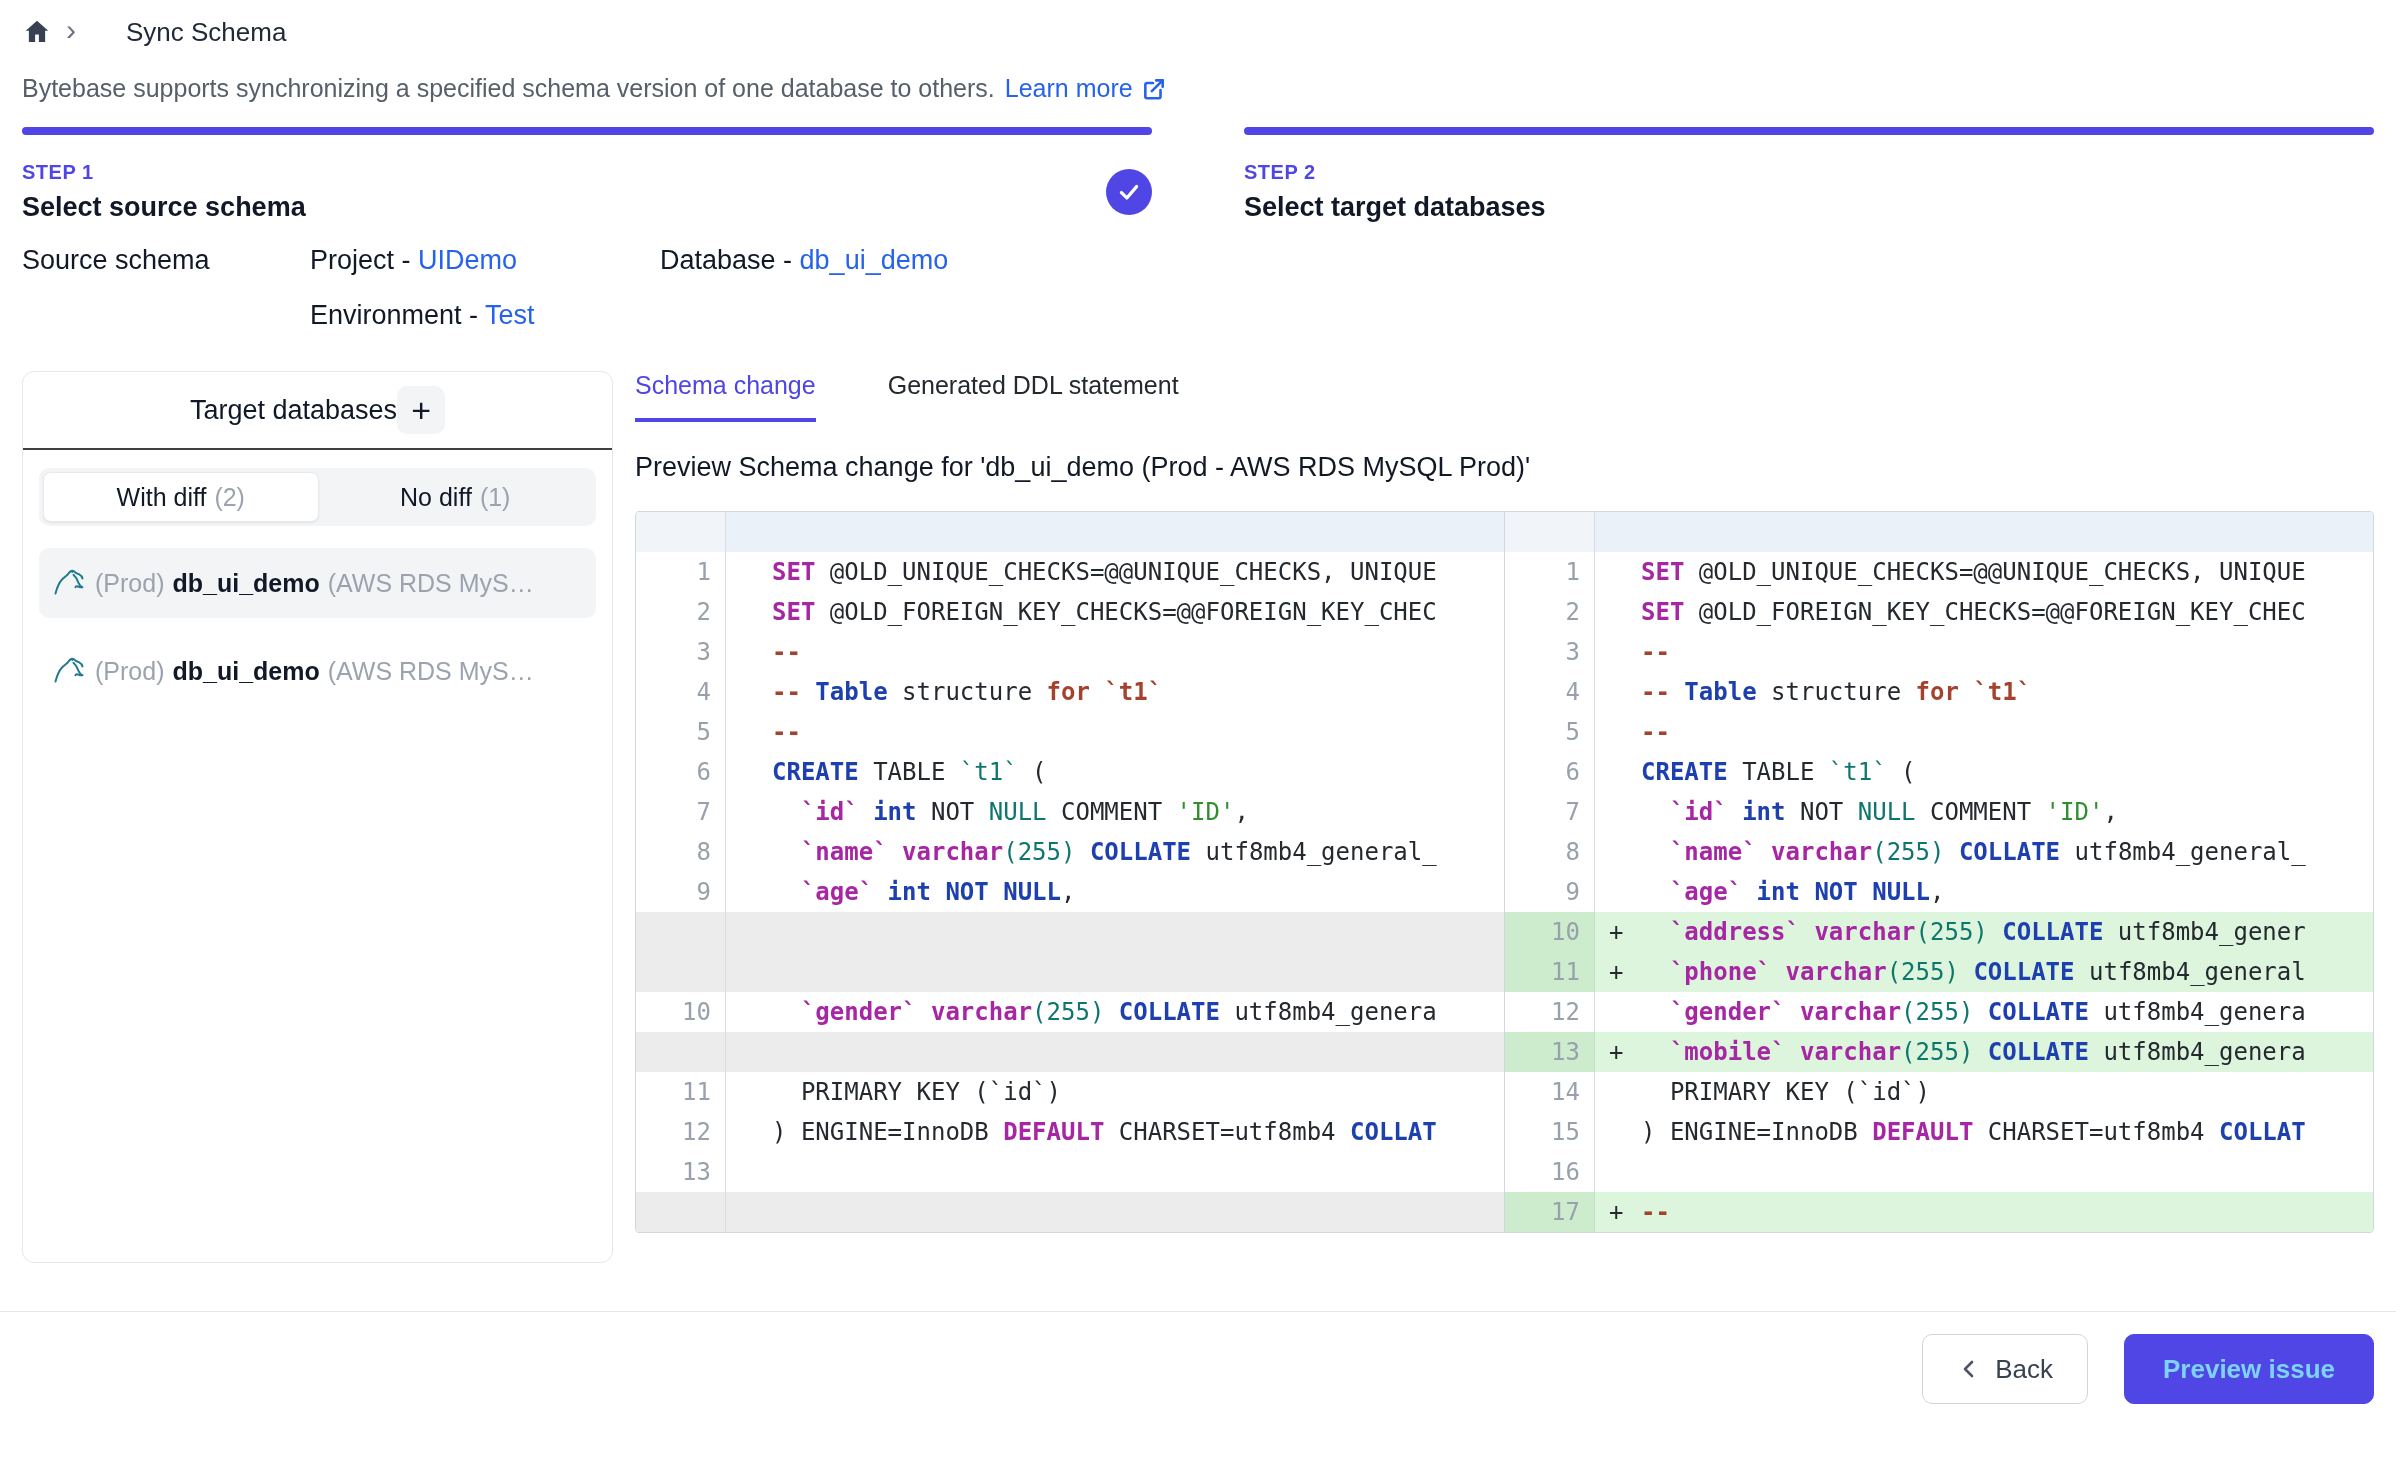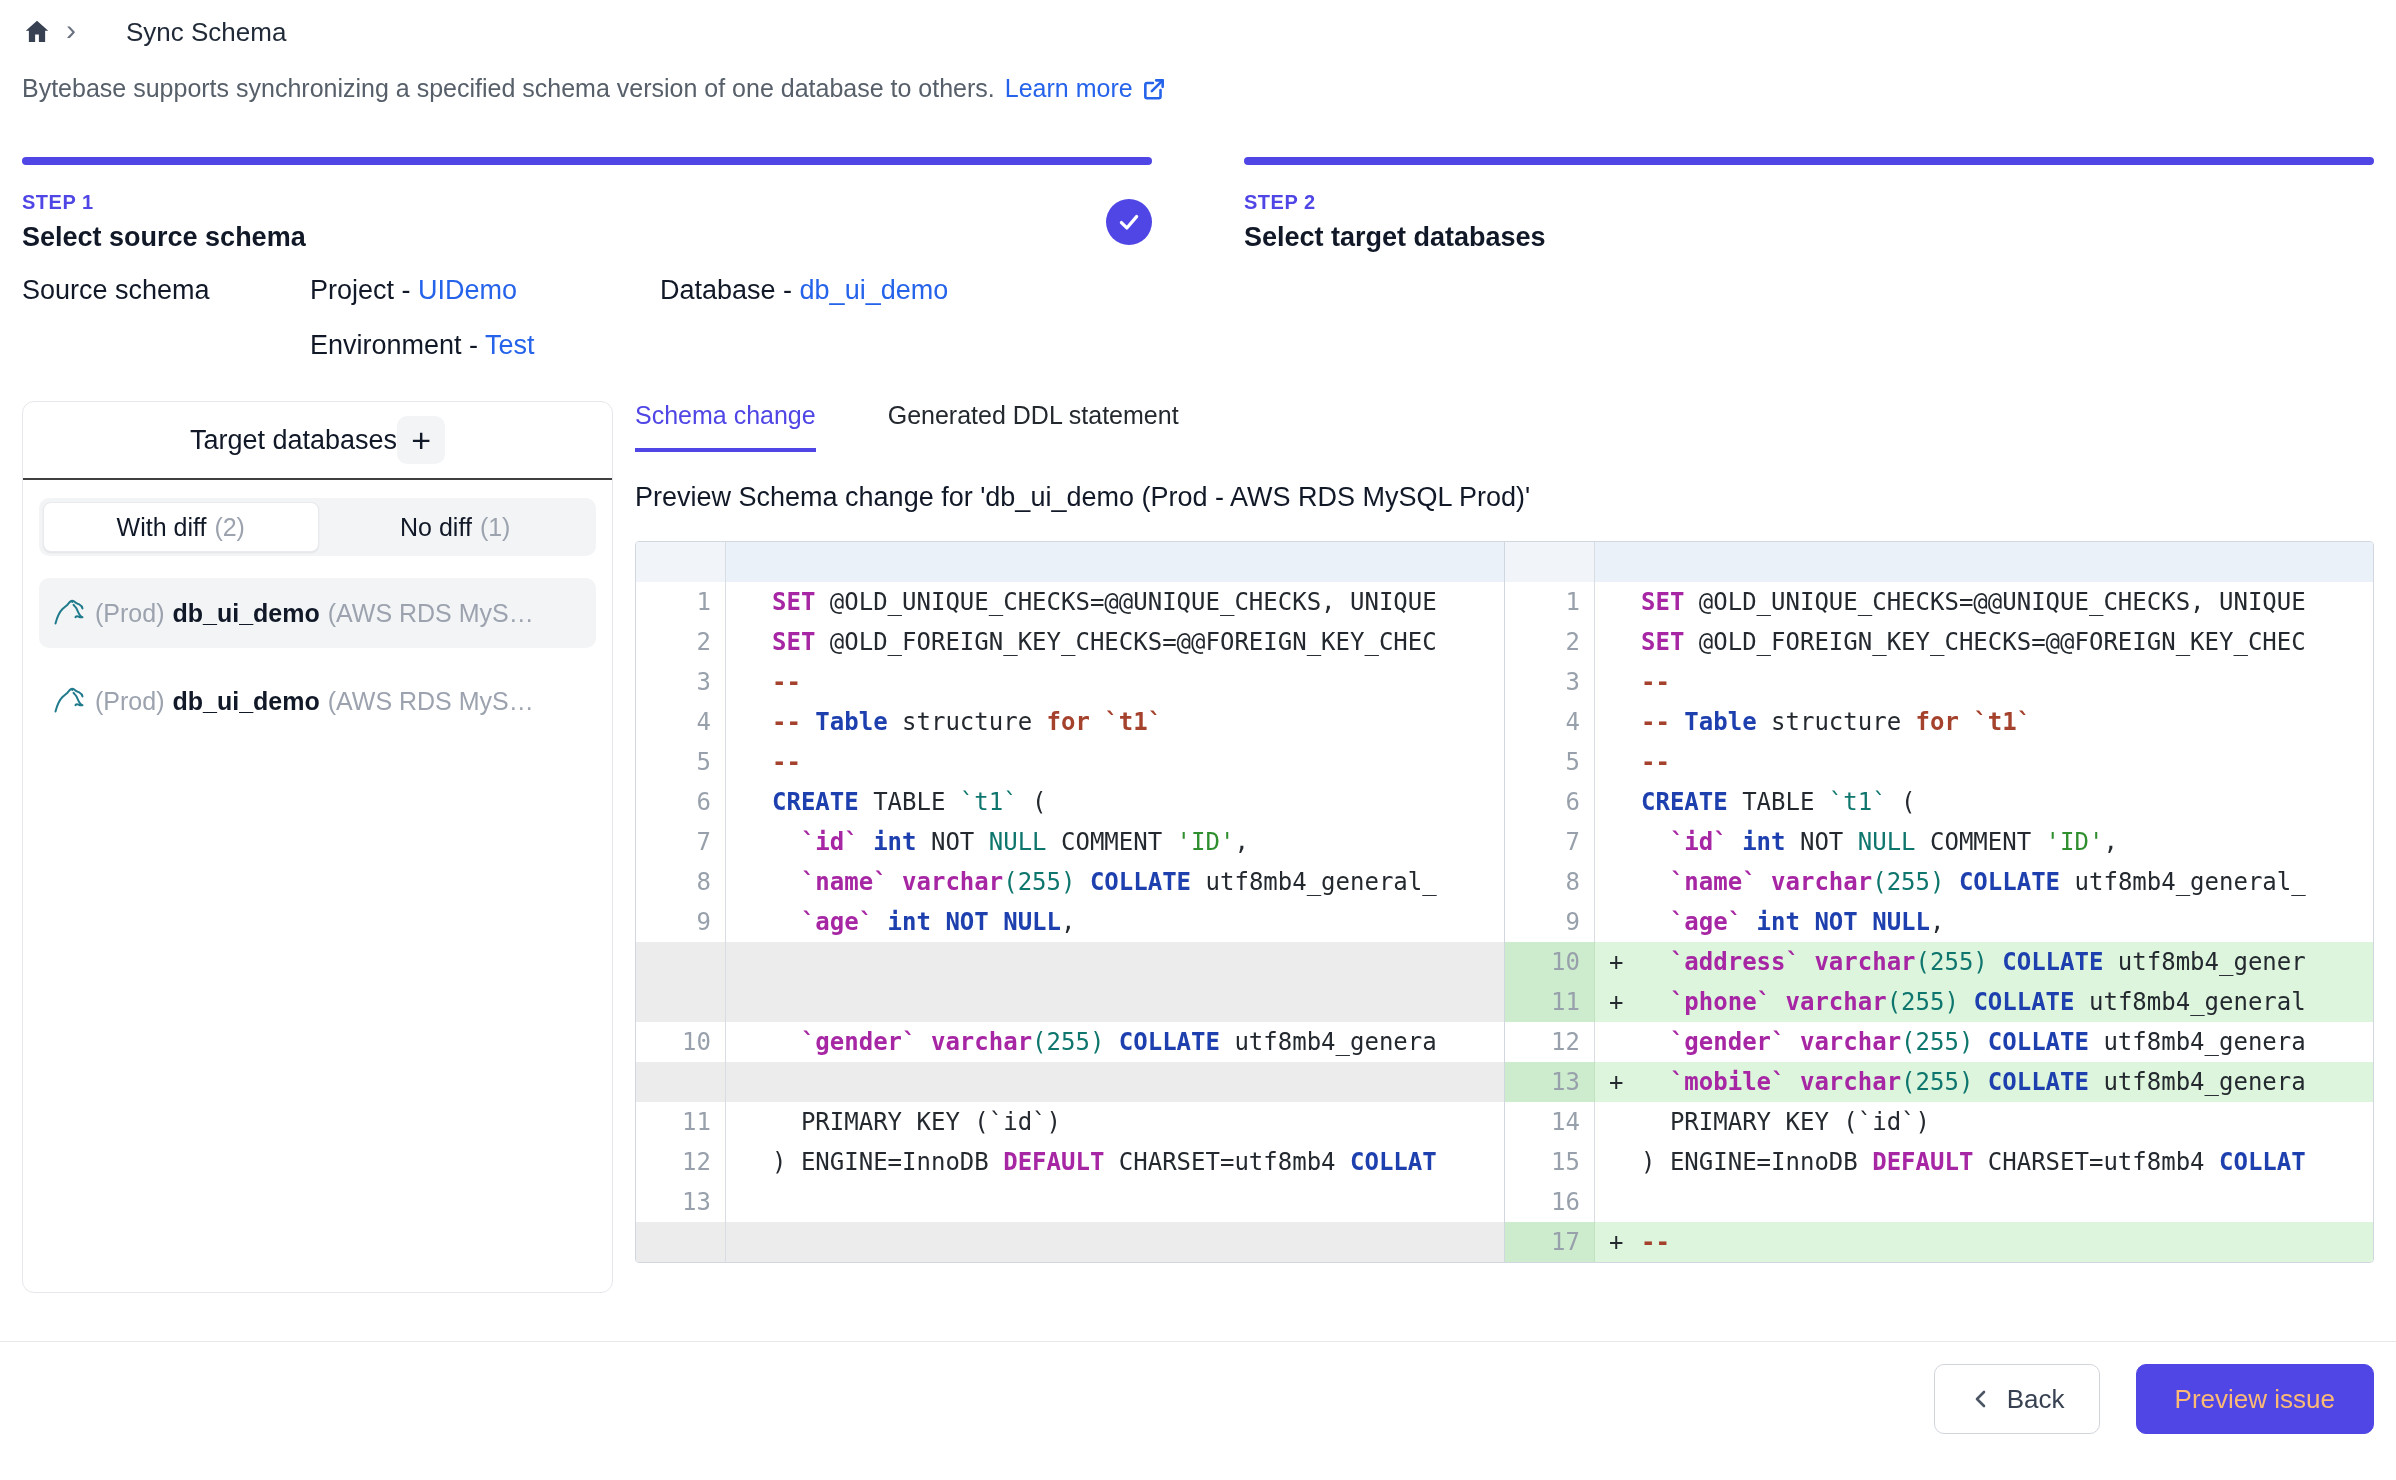--- a/index.html
+++ b/index.html
@@ -10,21 +10,21 @@
   .crumb{display:flex;align-items:center;height:44px;gap:14px;}
   .crumb .home svg{display:block;}
   .crumb .sep{font-size:30px;color:#6b7280;line-height:1;margin-top:-4px;}
   .crumb .title{font-size:26px;font-weight:500;color:#1f2937;margin-left:36px;}
 
   
   .desc{margin-top:20px;font-size:25px;color:#57606a;display:flex;align-items:center;gap:10px;}
   .desc .link{color:#2563eb;display:inline-flex;align-items:center;gap:8px;cursor:pointer;}
 
   
-  .steps{display:flex;gap:92px;margin-top:54px;}
+  .steps{display:flex;gap:92px;margin-top:24px;}
   .step{flex:1;}
   .bar{height:8px;border-radius:4px;background:#4f46e5;}
   .step-head{display:flex;justify-content:space-between;align-items:center;margin-top:26px;}
   .step-label{font-size:20px;font-weight:700;letter-spacing:.5px;color:#4f46e5;}
   .step-title{font-size:27px;font-weight:600;color:#111827;margin-top:8px;}
   .check-circle{width:46px;height:46px;border-radius:50%;background:#4f46e5;display:flex;align-items:center;justify-content:center;flex-shrink:0;}
 
   
   .source{display:grid;grid-template-columns:288px 350px auto;column-gap:0;row-gap:24px;margin-top:22px;font-size:27px;align-items:baseline;}
   .source .lbl{color:#111827;}
@@ -75,21 +75,21 @@
   .tk-t{color:#0f766e;}
   .tk-s{color:#2f8f2f;}
   .tk-c{color:#a5422d;font-weight:700;}
   .tk-p{color:#24292f;}
 
   
   .footer-sep{border:none;border-top:1px solid #e5e7eb;margin:48px -22px 0 -22px;}
   .footer{display:flex;justify-content:flex-end;gap:36px;margin-top:22px;}
   .btn{height:70px;border-radius:10px;font-size:26px;display:flex;align-items:center;justify-content:center;cursor:pointer;box-sizing:border-box;}
   .btn-back{background:#fff;border:1px solid #d1d5db;color:#374151;padding:0 34px;gap:14px;font-weight:500;}
-  .btn-primary{background:#4f46e5;border:1px solid #4f46e5;color:#fdba74;padding:0 38px;font-weight:400;text-align:right;}
+  .btn-primary{background:#4f46e5;border:1px solid #4f46e5;color:#7dd3fc;padding:0 38px;font-weight:700;text-align:right;}
 </style>
 </head>
 <body>
 
 <div class="page">
 
   <div class="crumb">
     <span class="home">
       <svg width="30" height="30" viewBox="0 0 24 24" fill="#374151">
           <path d="M12 3l9 8h-2.5v9h-5v-6h-3v6h-5v-9H3z"></path>

